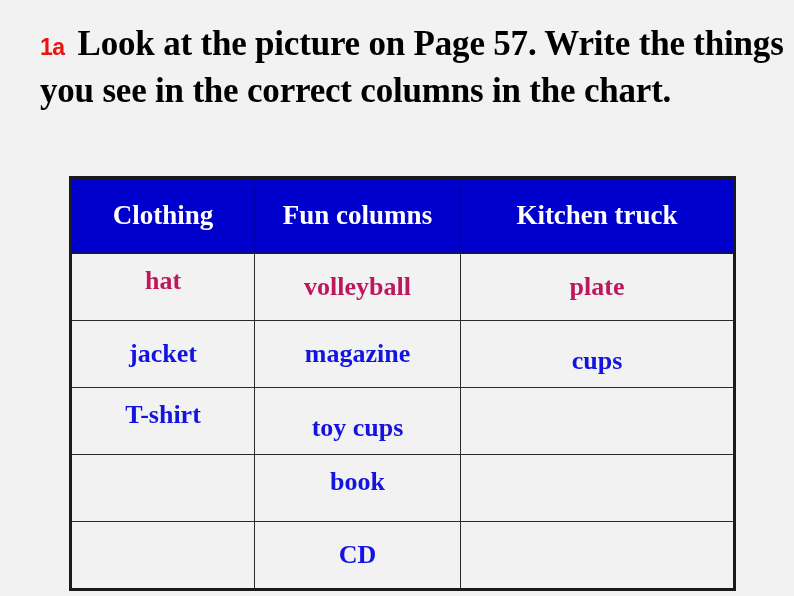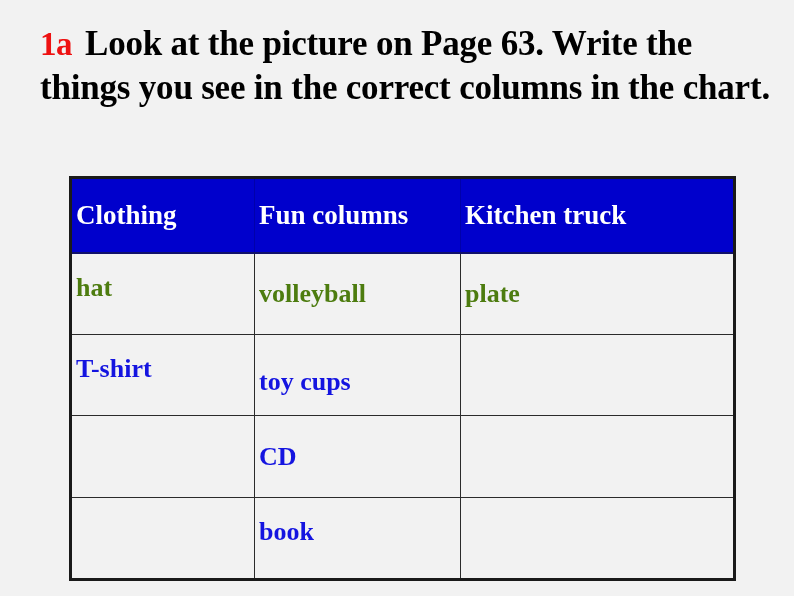--- a/index.html
+++ b/index.html
@@ -31,24 +31,24 @@
     width: 748px;
     font-family: "Liberation Serif", serif;
     font-weight: bold;
     font-size: 35px;
     line-height: 44px;
     color: #000000;
     letter-spacing: -0.2px;
     text-align: left;
   }
   #heading .tag {
-    font-family: Liberation Serif, serif;
+    font-family: Liberation Sans, sans-serif;
     font-weight: bold;
     color: #ee1111;
-    font-size: 33px;
+    font-size: 23px;
     letter-spacing: -0.5px;
   }
   #heading .gap {
     display: inline-block;
     width: 13px;
   }
 
   
   #chart-wrap {
     position: absolute;
@@ -64,21 +64,21 @@
     height: 405px;
     border: 3px solid #1a1a1a;
   }
   table.chart col.c1 { width: 184px; }
   table.chart col.c2 { width: 206px; }
   table.chart col.c3 { width: 274px; }
 
   table.chart th,
   table.chart td {
     border: 1px solid #2b2b2b;
-    text-align: left;
+    text-align: center;
     vertical-align: middle;
     font-family: "Liberation Serif", serif;
     font-weight: bold;
     padding: 0 4px;
     background: #f2f2f2;
   }
 
   table.chart thead th {
     background: #0000cc;
     color: #ffffff;
@@ -92,31 +92,31 @@
     font-size: 26px;
     height: 66px;
   }
 
   
   .cell-inner { display: block; position: relative; }
   .nudge-up   { top: -6px; }
   .nudge-down { top: 7px; }
   .nudge-none { top: 0px; }
 
-  .ink-black { color: #4d7c0f; }
+  .ink-black { color: #be185d; }
   .ink-blue  { color: #1414e0; }
   .empty     { color: transparent; }
 </style>
 </head>
 <body>
 
 <div id="slide">
 
   <div id="heading">
-    <span class="tag">1a</span><span class="gap"></span><span class="body">Look at the picture on Page 63. Write the things you see in the correct columns in the chart.</span>
+    <span class="tag">1a</span><span class="gap"></span><span class="body">Look at the picture on Page 57. Write the things you see in the correct columns in the chart.</span>
   </div>
 
   <div id="chart-wrap">
     <table class="chart">
       <colgroup>
         <col class="c1">
           <col class="c2">
           <col class="c3">
       </colgroup>
       <thead>
@@ -133,48 +133,59 @@
             </td>
           <td>
               <span class="cell-inner nudge-none ink-black">volleyball</span>
             </td>
           <td>
               <span class="cell-inner nudge-none ink-black">plate</span>
             </td>
         </tr>
         <tr>
           <td>
+              <span class="cell-inner nudge-none ink-blue">jacket</span>
+            </td>
+          <td>
+              <span class="cell-inner nudge-none ink-blue">magazine</span>
+            </td>
+          <td>
+              <span class="cell-inner nudge-down ink-blue">cups</span>
+            </td>
+        </tr>
+        <tr>
+          <td>
               <span class="cell-inner nudge-up ink-blue">T-shirt</span>
             </td>
           <td>
               <span class="cell-inner nudge-down ink-blue">toy cups</span>
+            </td>
+          <td>
+              <span class="cell-inner nudge-none empty"></span>
+            </td>
+        </tr>
+        <tr>
+          <td>
+              <span class="cell-inner nudge-none empty"></span>
+            </td>
+          <td>
+              <span class="cell-inner nudge-up ink-blue">book</span>
             </td>
           <td>
               <span class="cell-inner nudge-none empty"></span>
             </td>
         </tr>
         <tr>
           <td>
               <span class="cell-inner nudge-none empty"></span>
             </td>
           <td>
               <span class="cell-inner nudge-none ink-blue">CD</span>
             </td>
           <td>
               <span class="cell-inner nudge-none empty"></span>
             </td>
         </tr>
-        <tr>
-          <td>
-              <span class="cell-inner nudge-none empty"></span>
-            </td>
-          <td>
-              <span class="cell-inner nudge-up ink-blue">book</span>
-            </td>
-          <td>
-              <span class="cell-inner nudge-none empty"></span>
-            </td>
-        </tr>
       </tbody>
     </table>
   </div>
 
 </div>
 
 </body></html>

